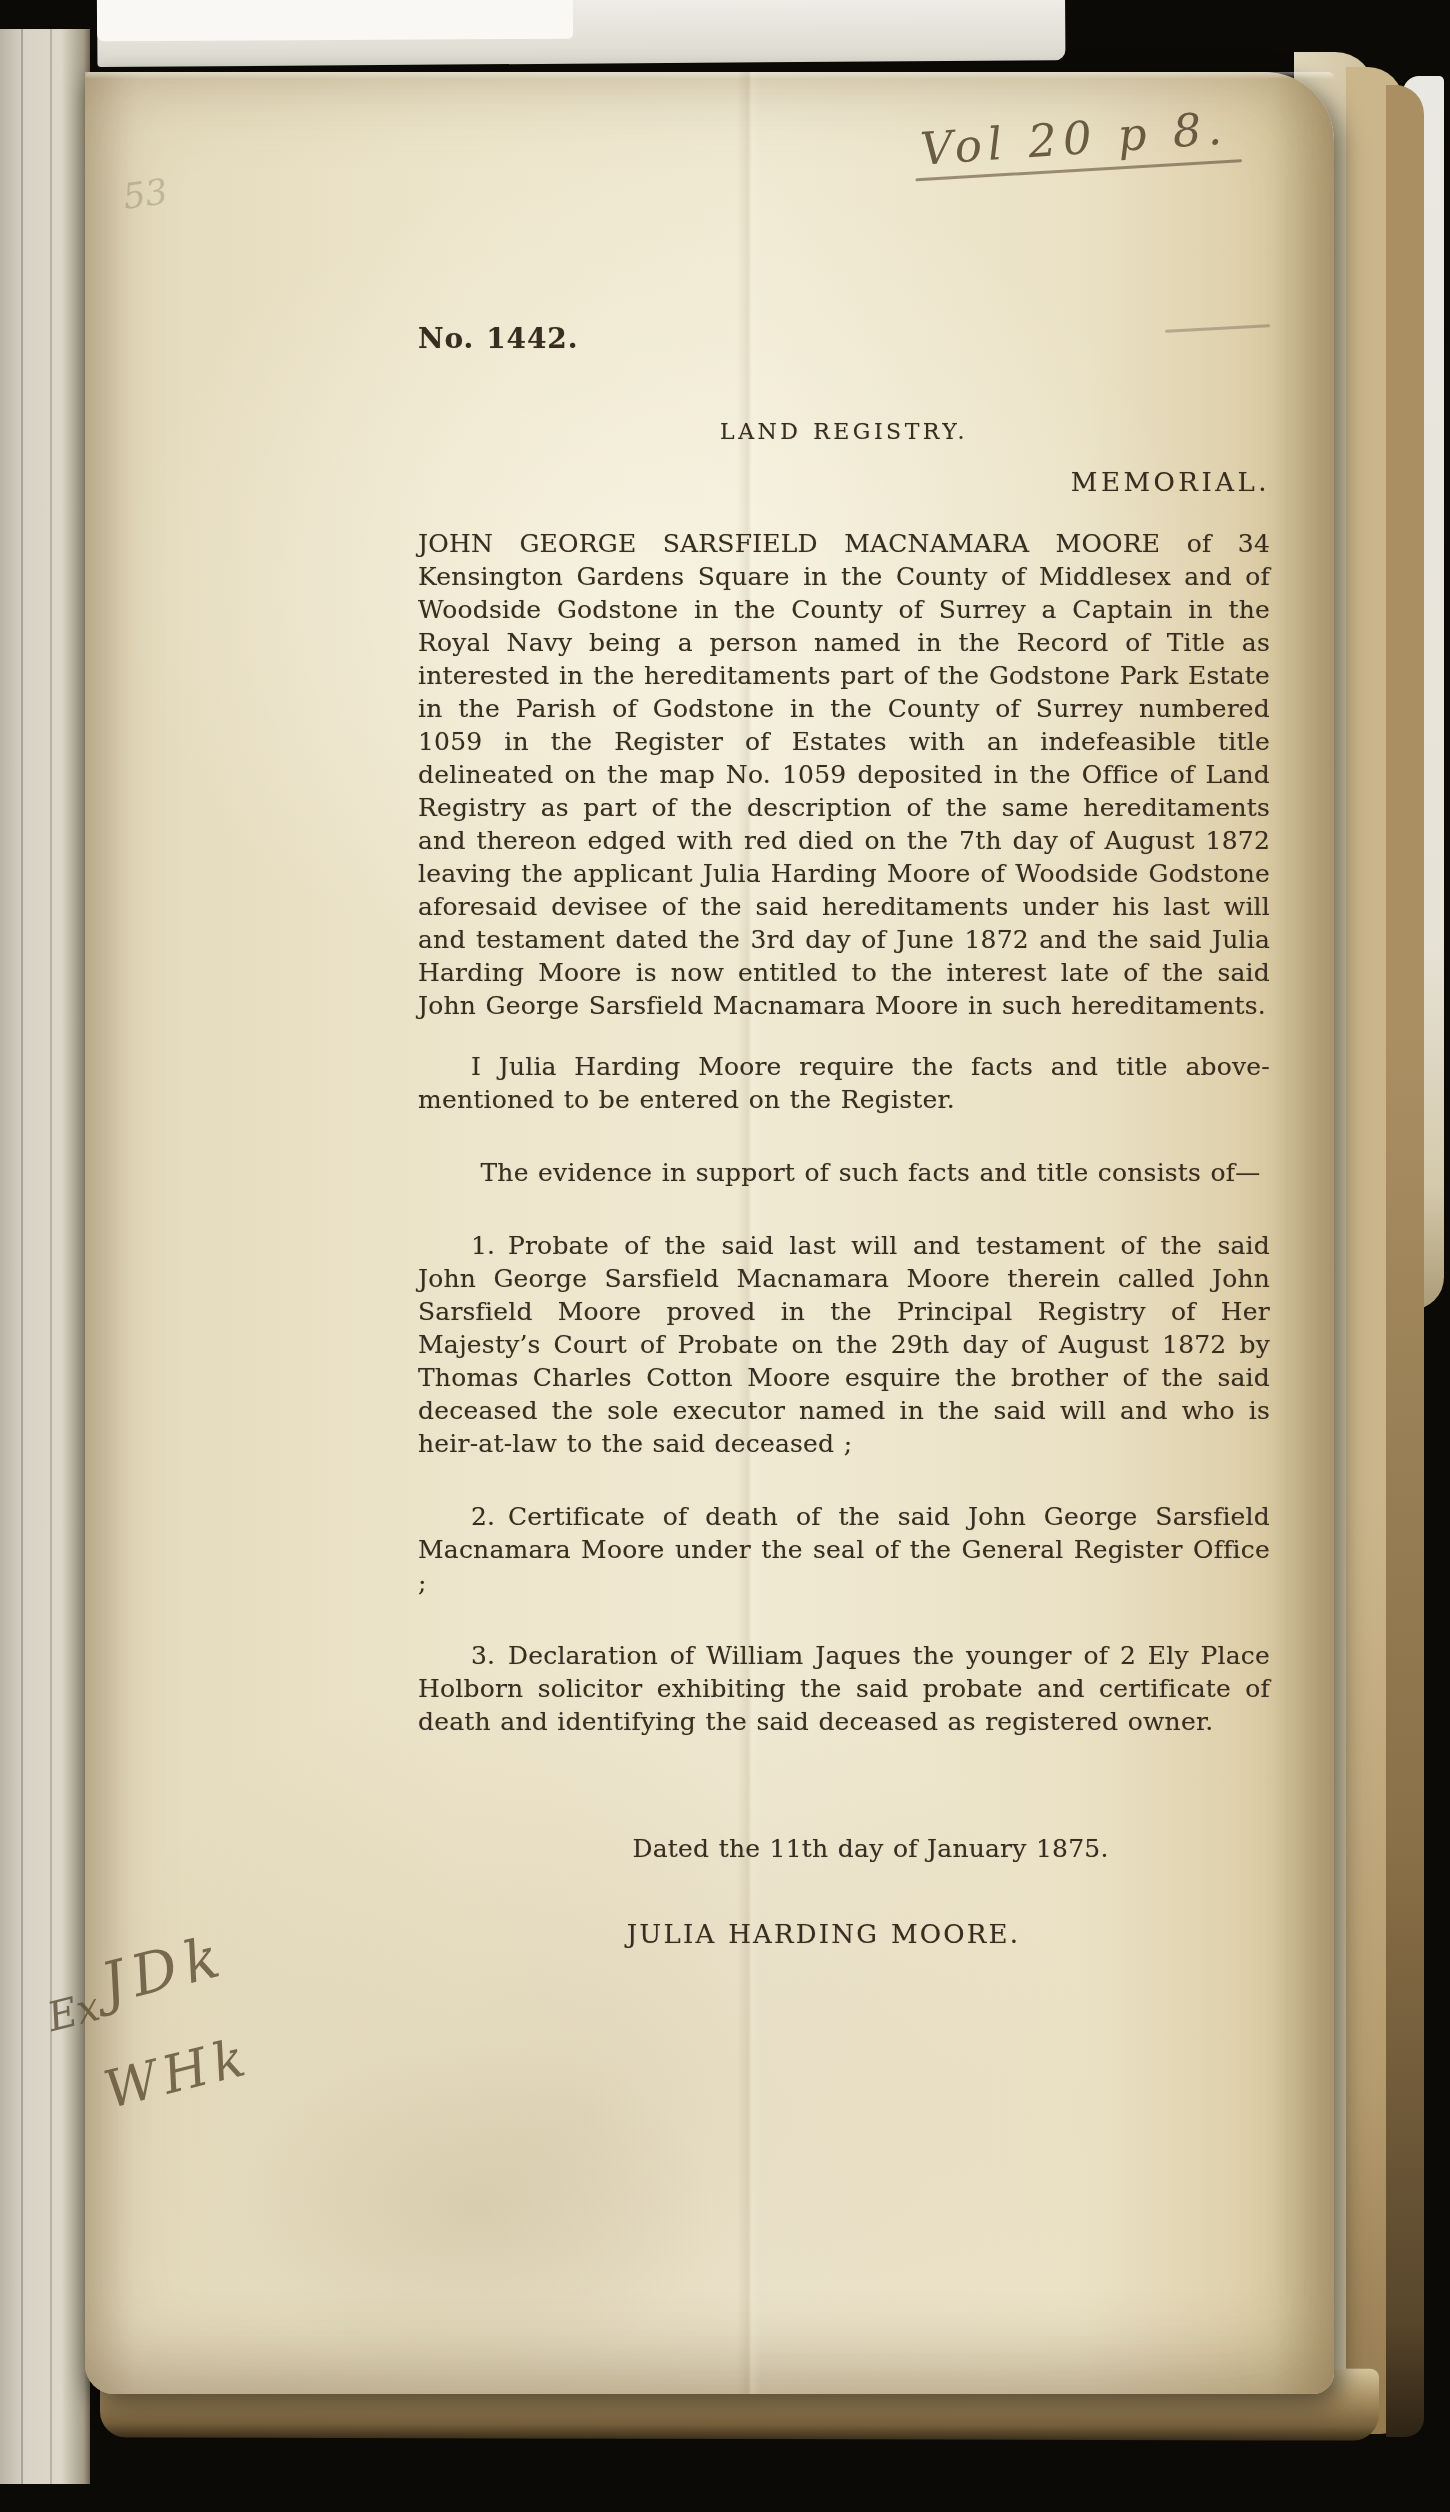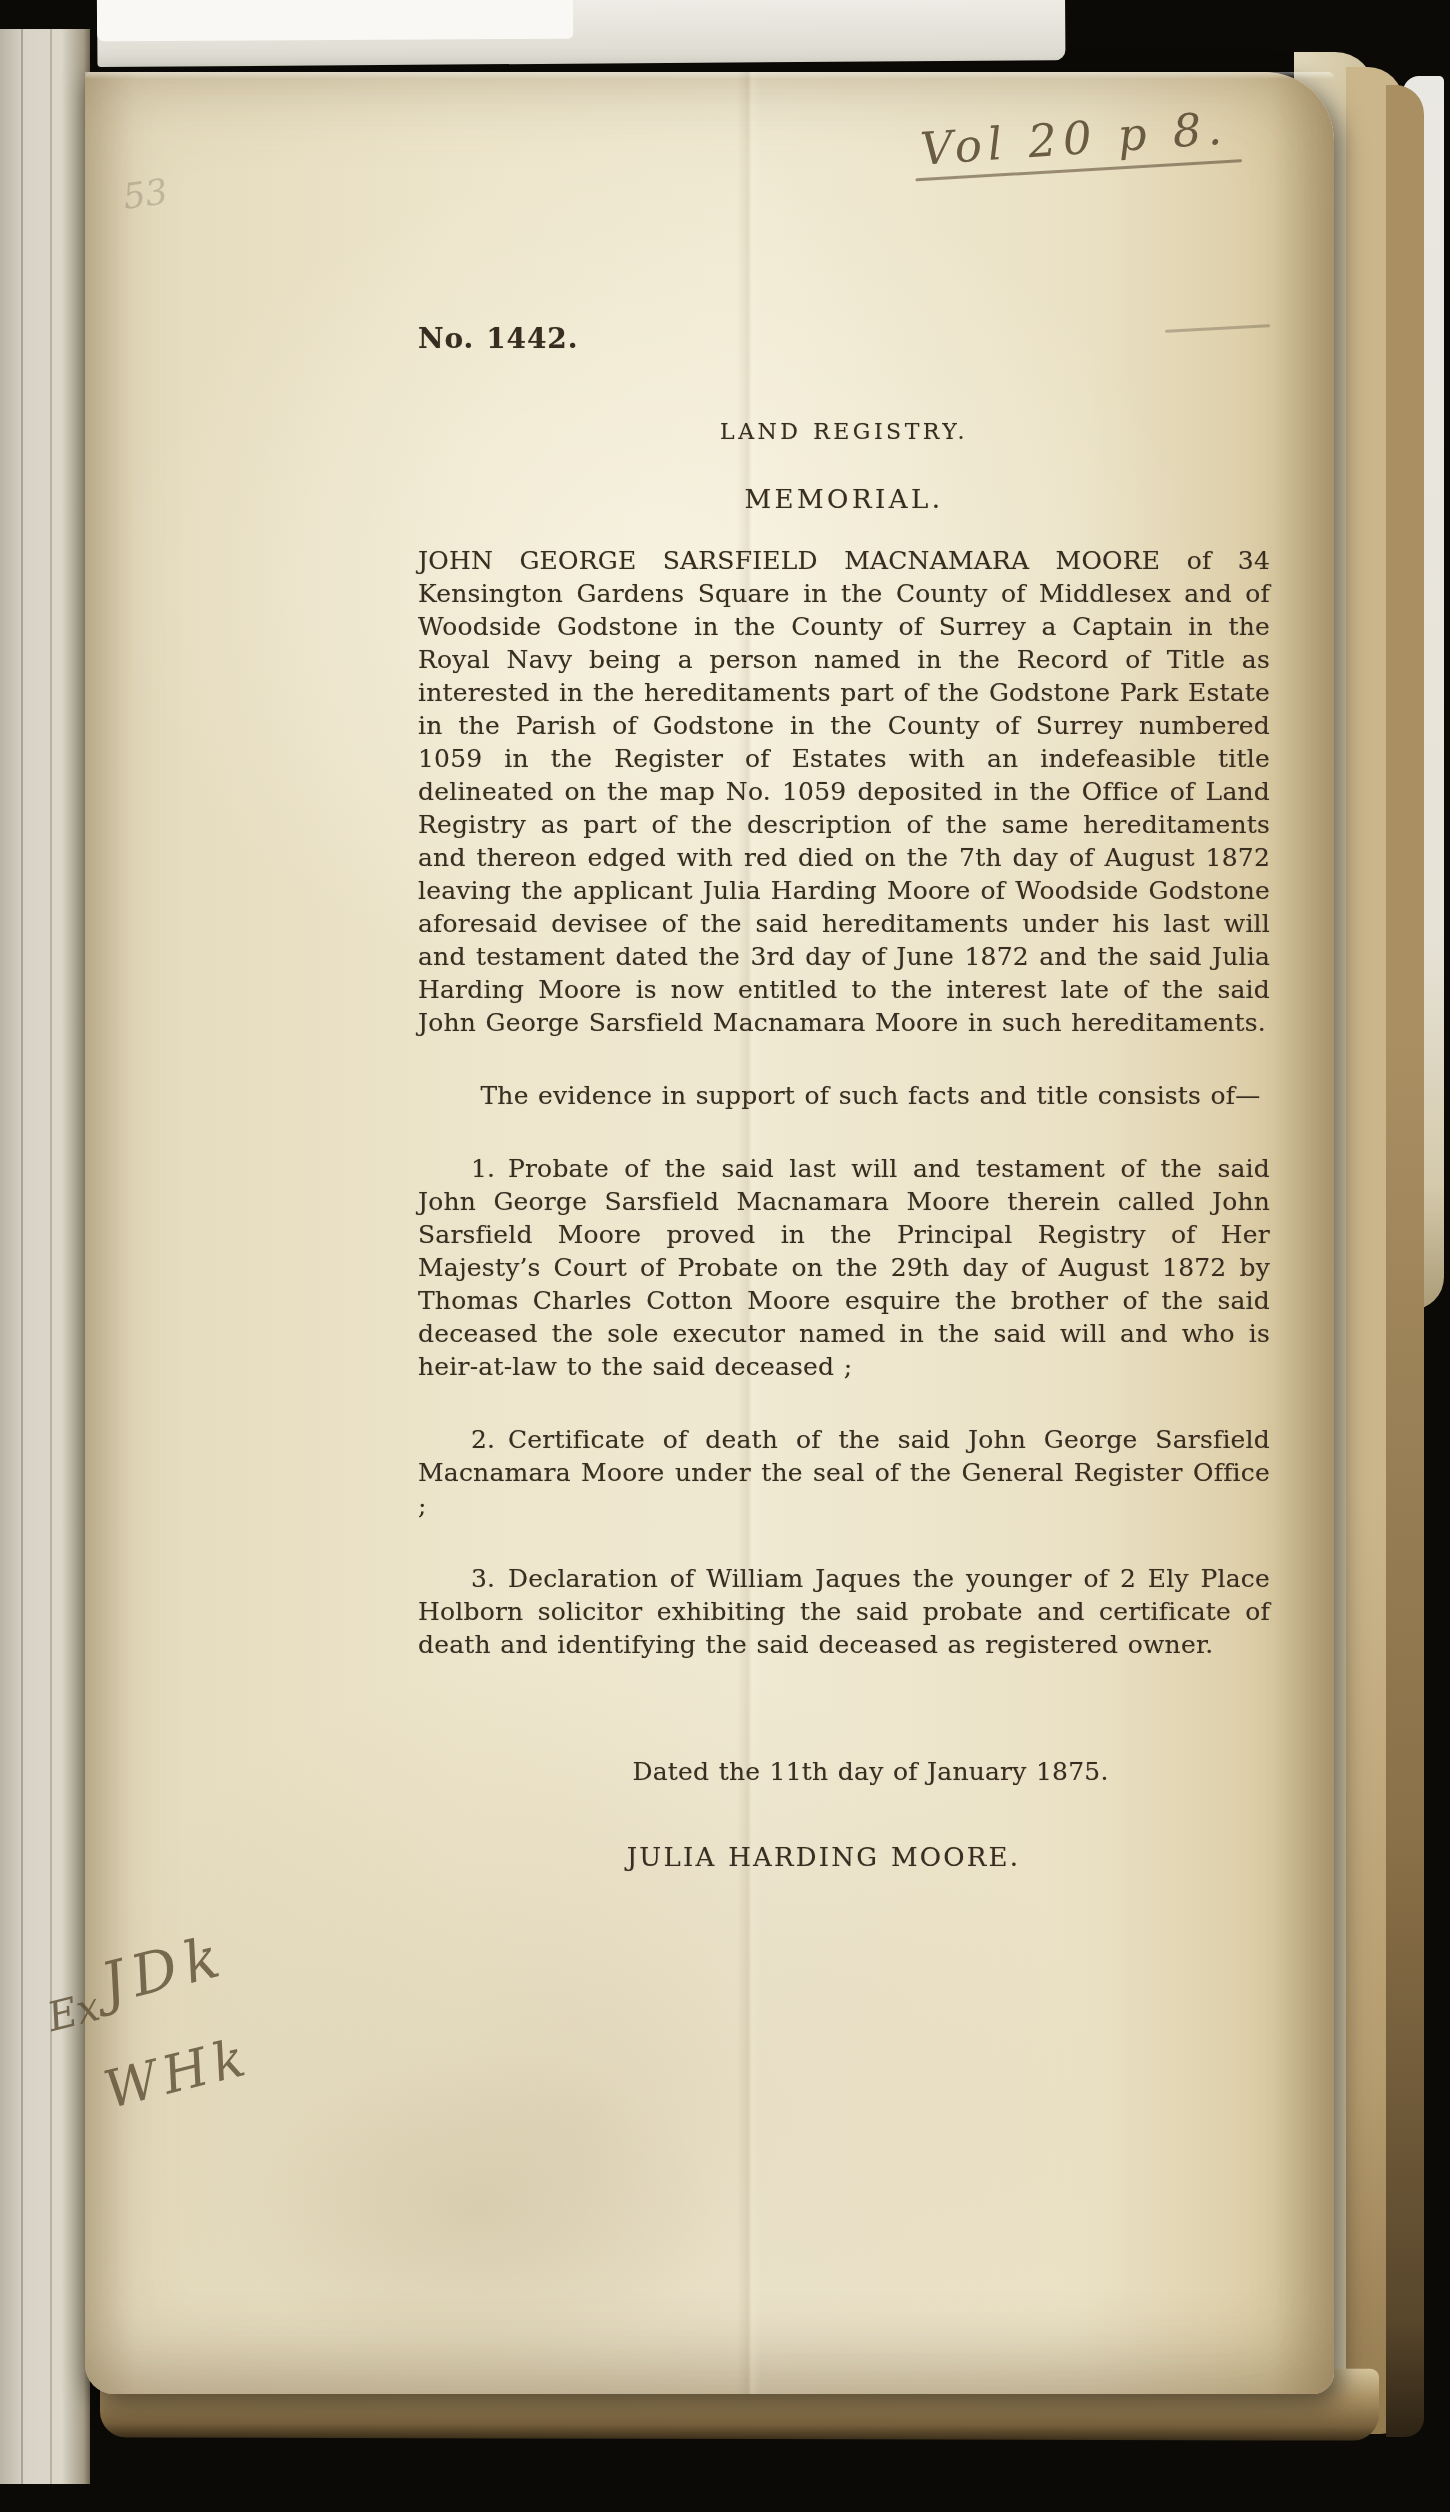--- a/index.html
+++ b/index.html
@@ -111,21 +111,21 @@
 
   
   .content{
     position:absolute;left:333px;top:250px;width:852px;
     color:#382d20;font-size:25px;line-height:33px;
     text-shadow:0 0 0.9px rgba(56,45,32,.35);
     word-spacing:1.3px;letter-spacing:0.2px;
   }
   .doc-number{font-size:28px;font-weight:bold;letter-spacing:0.9px;}
   .h-registry{margin:60px 0 0;text-align:center;font-size:22px;letter-spacing:3.5px;font-weight:normal;}
-  .h-memorial{margin:35px 0 0;text-align:center;font-size:26px;letter-spacing:3.5px;font-weight:normal;}
+  .h-memorial{margin:18px 0 0;text-align:right;font-size:26px;letter-spacing:3.5px;font-weight:normal;}
   .para{margin:28px 0 0;text-align:justify;}
   .para.nj{text-align:center;}
   .indent{text-indent:53px;}
   .gap{margin-top:40px;}
   .dated{margin-top:94px;}
   .signature{margin-top:53px;text-align:right;padding-right:41px;letter-spacing:2.2px;font-size:26px;}
 </style>
 </head>
 <body>
 
@@ -156,20 +156,21 @@
     <div class="content">
 
       <div class="doc-number">No. 1442.</div>
 
       <h1 class="h-registry">LAND REGISTRY.</h1>
 
       <h2 class="h-memorial">MEMORIAL.</h2>
 
       <p class="para">JOHN GEORGE SARSFIELD MACNAMARA MOORE of 34 Kensington Gardens Square in the County of Middlesex and of Woodside Godstone in the County of Surrey a Captain in the Royal Navy being a person named in the Record of Title as interested in the hereditaments part of the Godstone Park Estate in the Parish of Godstone in the County of Surrey numbered 1059 in the Register of Estates with an indefeasible title delineated on the map No. 1059 deposited in the Office of Land Registry as part of the description of the same hereditaments and thereon edged with red died on the 7th day of August 1872 leaving the applicant Julia Harding Moore of Woodside Godstone aforesaid devisee of the said hereditaments under his last will and testament dated the 3rd day of June 1872 and the said Julia Harding Moore is now entitled to the interest late of the said John George Sarsfield Macnamara Moore in such hereditaments.</p>
 
+      <p class="para indent">I Julia Harding Moore require the facts and title above-mentioned to be entered on the Register.</p>
 
       <p class="para nj indent gap">The evidence in support of such facts and title consists of—</p>
 
       <p class="para indent gap">1. Probate of the said last will and testament of the said John George Sarsfield Macnamara Moore therein called John Sarsfield Moore proved in the Principal Registry of Her Majesty’s Court of Probate on the 29th day of August 1872 by Thomas Charles Cotton Moore esquire the brother of the said deceased the sole executor named in the said will and who is heir-at-law to the said deceased ;</p>
 
       <p class="para indent gap">2. Certificate of death of the said John George Sarsfield Macnamara Moore under the seal of the General Register Office ;</p>
 
       <p class="para indent gap">3. Declaration of William Jaques the younger of 2 Ely Place Holborn solicitor exhibiting the said probate and certificate of death and identifying the said deceased as registered owner.</p>
 
       <p class="para nj indent dated">Dated the 11th day of January 1875.</p>

